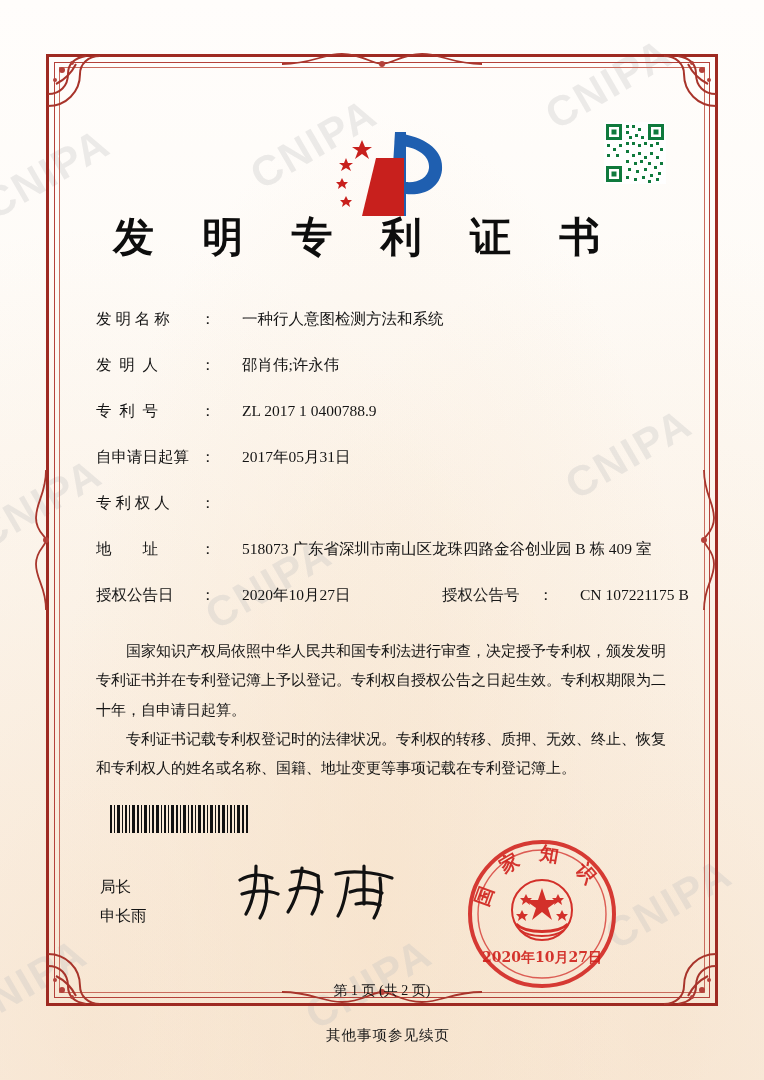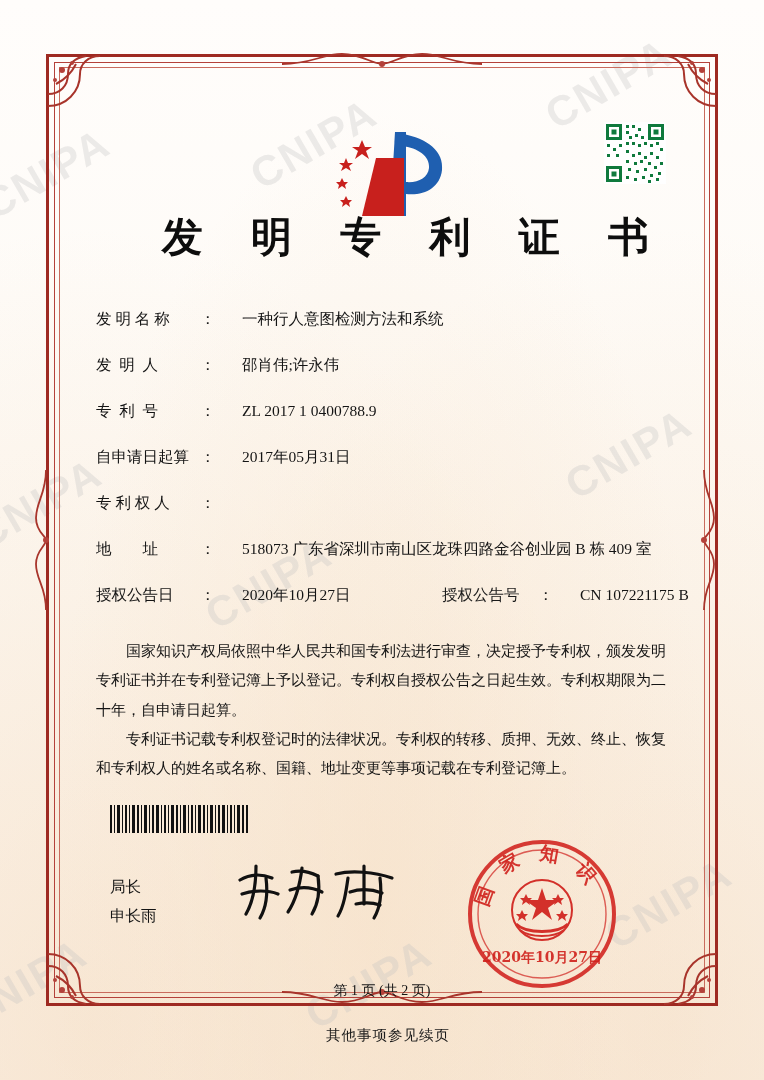--- a/index.html
+++ b/index.html
@@ -119,21 +119,21 @@
   .emblem {
     position: absolute;
     left: 236px;
     top: 10px;
     width: 125px;
     height: 95px;
   }
 
   .title {
     margin-top: 92px;
-    text-align: right;
+    text-align: left;
     font-size: 41px;
     font-weight: 700;
     letter-spacing: 17px;
     text-indent: 17px;
     color: #0d0d0d;
     font-family: "DejaVu Serif", "Liberation Serif", serif;
   }
 
   .fields {
     margin-top: 42px;
@@ -181,21 +181,21 @@
     position: absolute;
     left: 110px;
     top: 805px;
     width: 138px;
     height: 28px;
   }
 
   
   .sign-label {
     position: absolute;
-    left: 110px;
+    left: 100px;
     top: 872px;
     font-size: 15.5px;
     line-height: 1.9;
     color: #141414;
     font-family: Liberation Serif, serif;
   }
   .signature {
     position: absolute;
     left: 232px;
     top: 860px;

